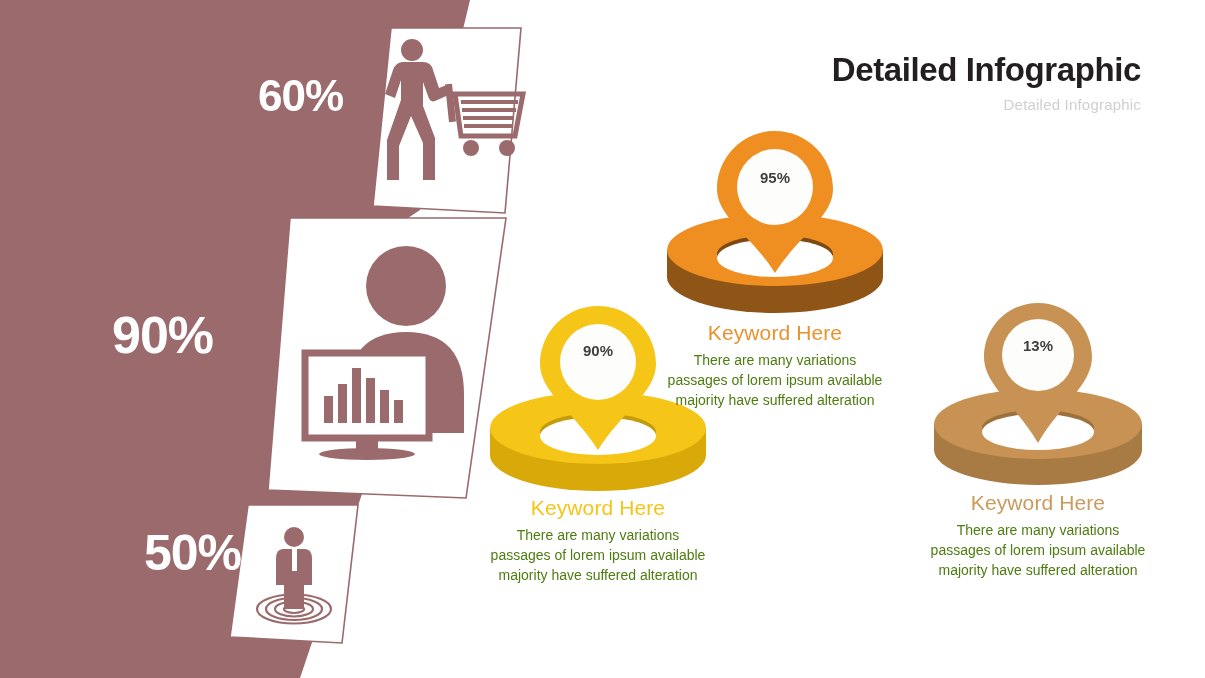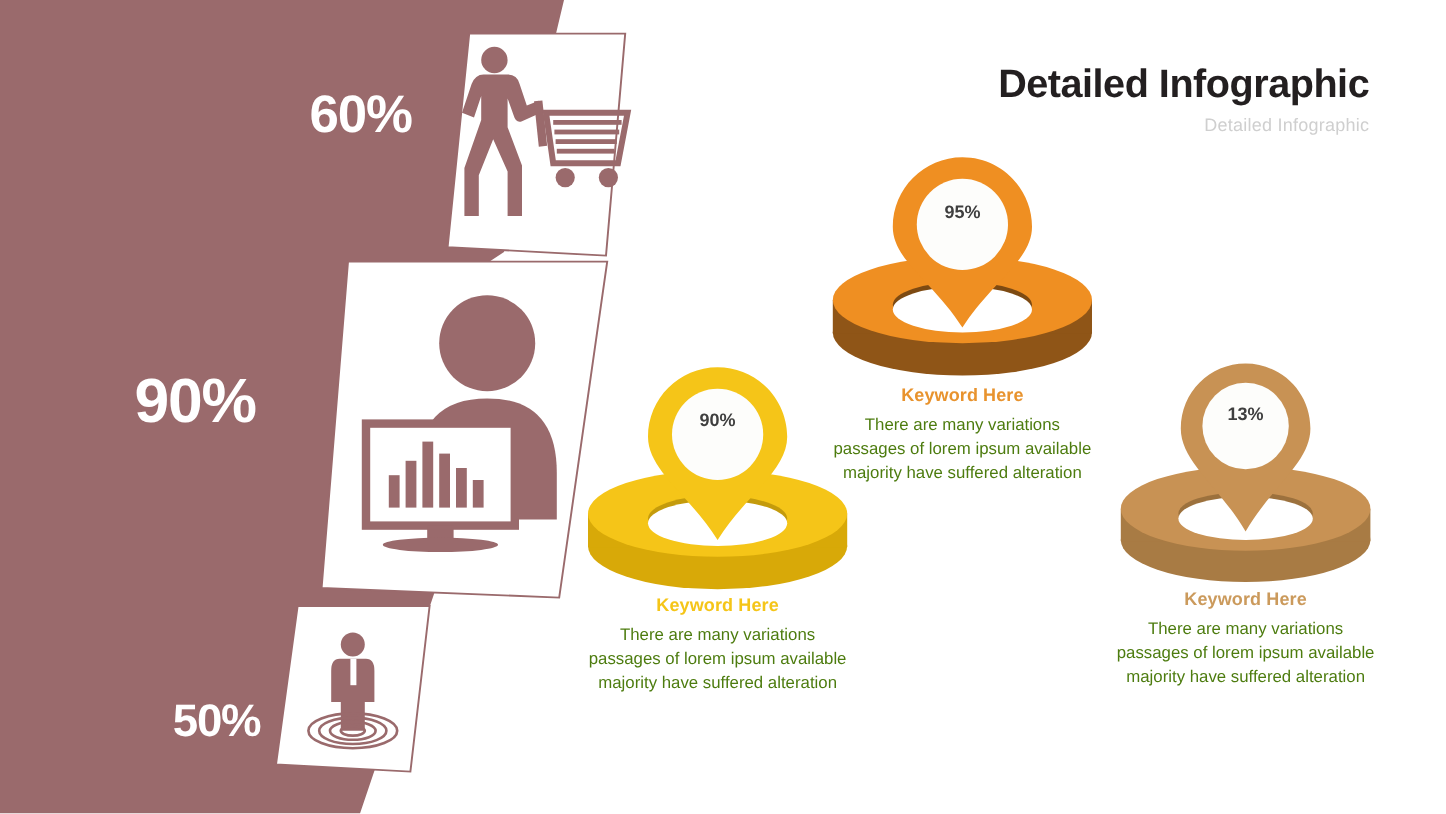--- a/index.html
+++ b/index.html
@@ -30,21 +30,21 @@
   .pct-label {
     position: absolute;
     color: #ffffff;
     font-weight: bold;
     letter-spacing: -1px;
     white-space: nowrap;
     z-index: 6;
   }
   #pct-60 { left: 258px; top:  71px; font-size: 44px; }
   #pct-90 { left: 112px; top: 305px; font-size: 52px; }
-  #pct-50 { left: 144px; top: 580px; font-size: 38px; }
+  #pct-50 { left: 144px; top: 524px; font-size: 50px; }
 
   
   .icon-card {
     position: absolute;
     z-index: 5;
   }
   .icon-card svg { display: block; overflow: visible; }
 
   #card-cart  { left: 373px; top:  28px; width: 160px; height: 185px; }
   #card-user  { left: 268px; top: 218px; width: 255px; height: 280px; }
@@ -75,42 +75,42 @@
   }
 
   
   .marker-col {
     position: absolute;
     width: 250px;
     text-align: center;
     z-index: 3;
   }
   #col-yellow { left: 473px; top: 300px; }
-  #col-orange { left: 677px; top: 125px; }
+  #col-orange { left: 650px; top: 125px; }
   #col-brown  { left: 913px; top: 295px; }
 
   .marker-art { position: relative; height: 192px; }
   .marker-art svg { display: block; margin: 0 auto; overflow: visible; }
 
   .pct-in-pin {
     position: absolute;
     left: 0; right: 0;
     text-align: center;
     font-size: 15px;
     font-weight: bold;
     color: #3f3f3f;
     pointer-events: none;
   }
   #pct-yellow { top: 42px; }
   #pct-orange { top: 44px; }
   #pct-brown  { top: 42px; }
 
   .kw-heading {
-    font-size: 15px;
-    font-weight: bold;
+    font-size: 21px;
+    font-weight: normal;
     margin-top: 4px;
     letter-spacing: 0.1px;
   }
   .kw-body {
     font-size: 14px;
     color: #4d7c0f;
     line-height: 1.42;
     margin-top: 6px;
     padding: 0 12px;
   }

